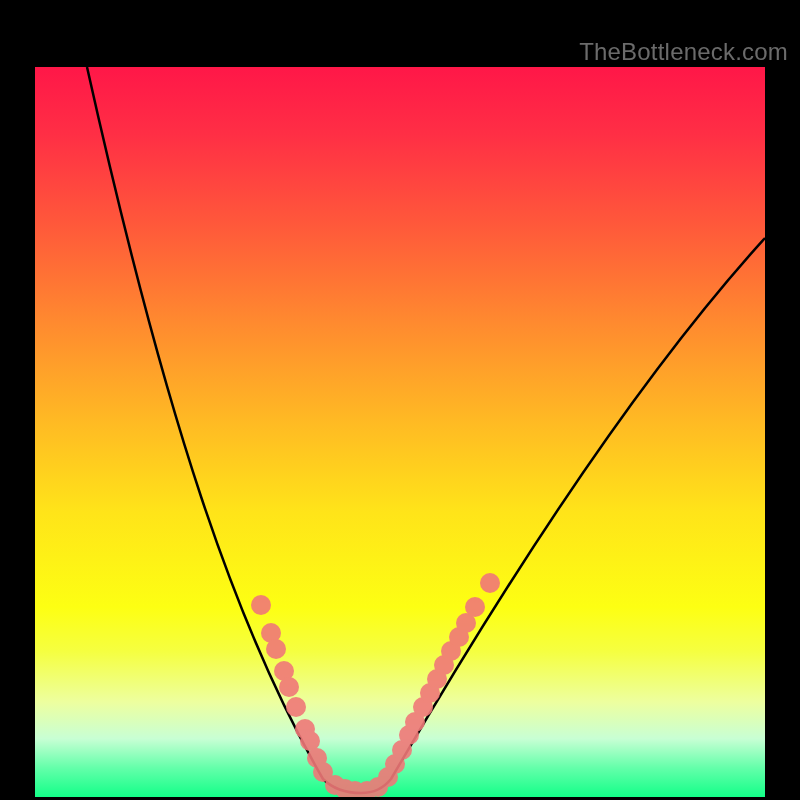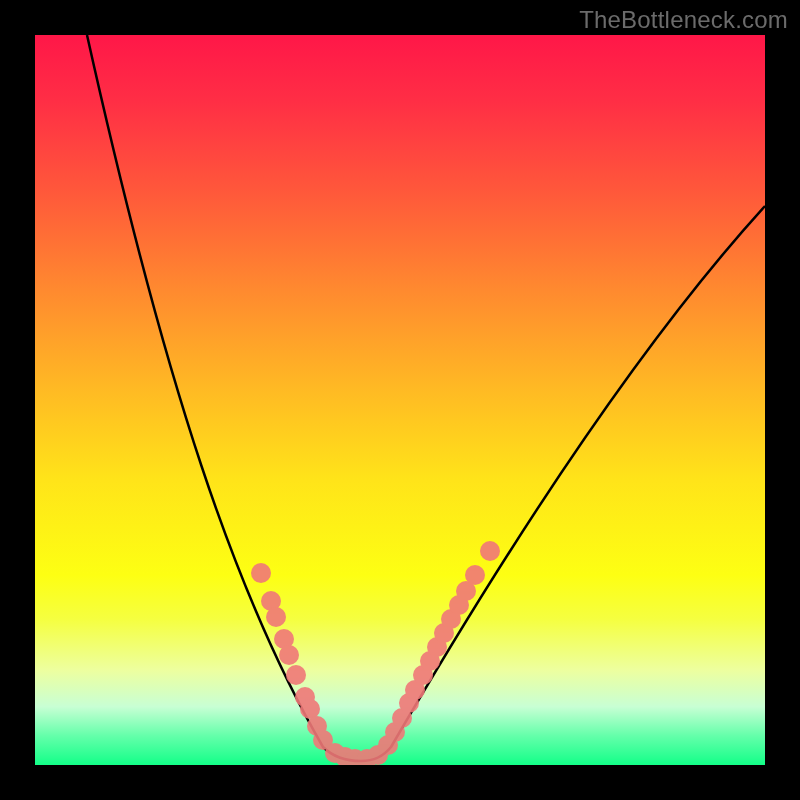--- a/index.html
+++ b/index.html
@@ -8,20 +8,21 @@
     width: 800px;
     height: 800px;
     background: #000;
     overflow: hidden;
   }
   .container {
     position: relative;
     width: 800px;
     height: 592px;
     background: #000;
+    margin-top: 32px;
   }
   .plot-area {
     position: absolute;
     left: 35px;
     top: 35px;
     width: 730px;
     height: 730px;
     background: linear-gradient(to bottom,
       #ff1748 0%,
       #ff2e45 9%,

